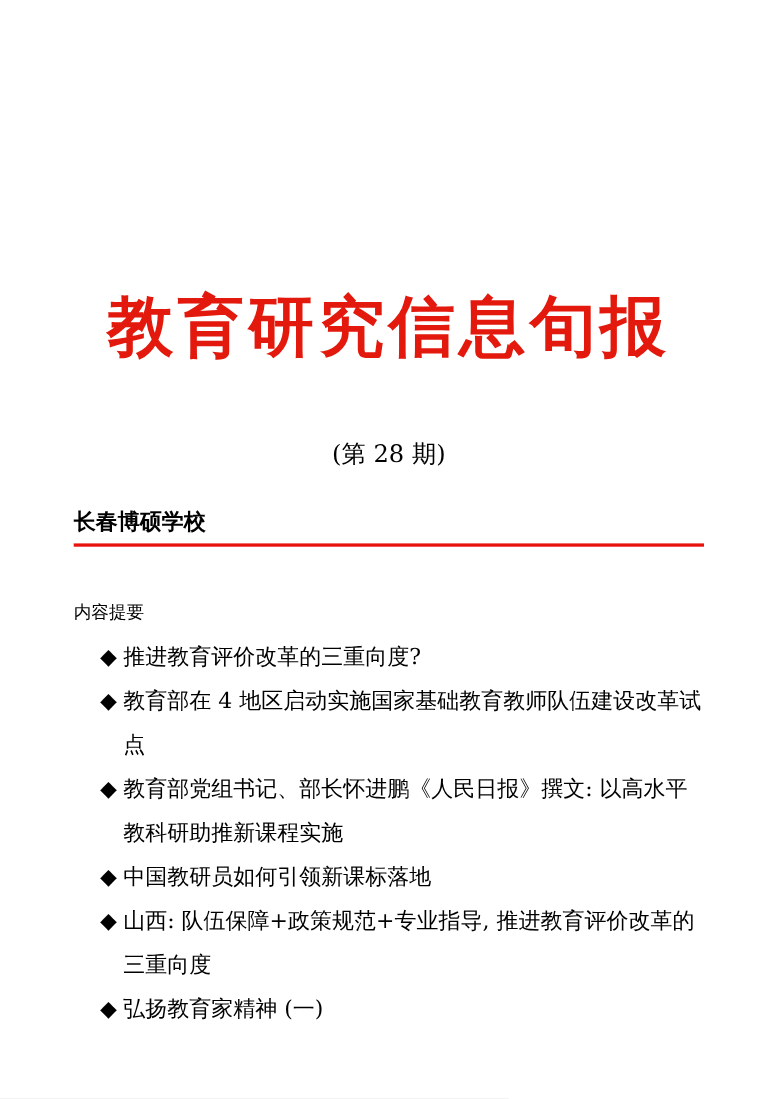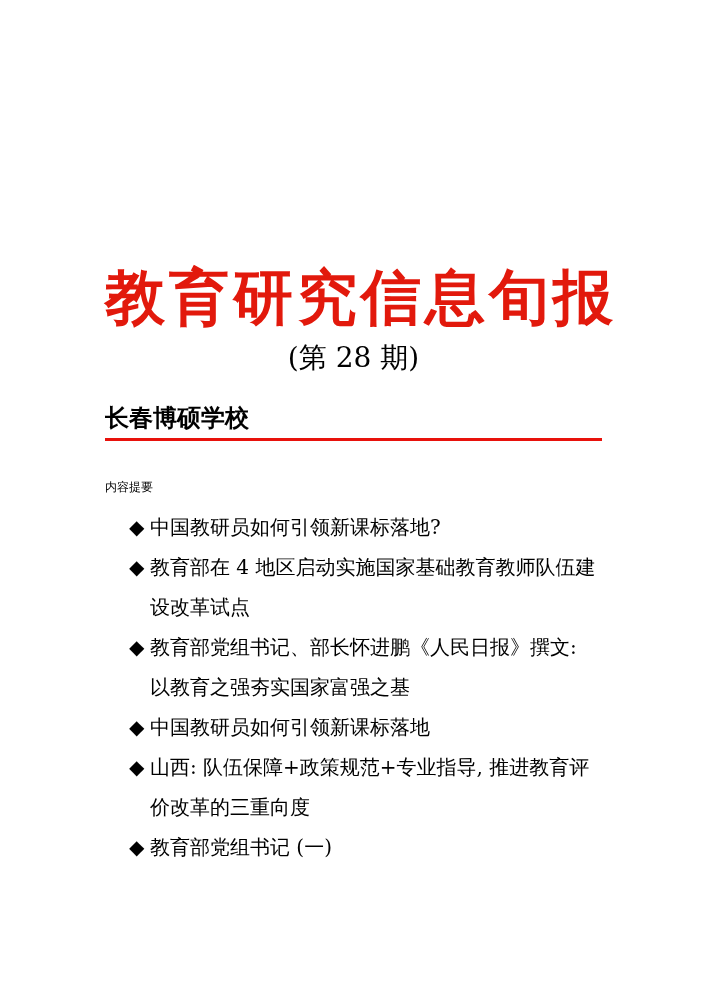--- a/index.html
+++ b/index.html
@@ -12,62 +12,63 @@
     width: 707px;
     height: 999px;
     margin: 0 auto;
     background: #ffffff;
     box-sizing: border-box;
     font-family: "DejaVu Serif", "Liberation Serif", serif;
     color: #000000;
     overflow: hidden;
   }
   .content {
-    padding: 0 105px;
+    padding: 0 67px;
   }
   .masthead {
     margin: 0;
     padding-top: 252px;
     text-align: center;
     font-size: 60px;
     line-height: 90px;
     font-weight: bold;
     letter-spacing: 4px;
     color: var(--accent, #e2190c);
     white-space: nowrap;
   }
   .issue {
+    margin-top: 56px;
     text-align: center;
-    font-size: 28px;
+    font-size: 22px;
     line-height: 32px;
     white-space: pre;
   }
   .meta-row {
     margin-top: 30px;
     display: flex;
     justify-content: space-between;
     align-items: baseline;
-    font-size: 24px;
+    font-size: 20px;
     line-height: 28px;
   }
   .org {
     font-weight: bold;
     white-space: pre;
   }
   .date {
     white-space: pre;
   }
   .rule {
     margin: 6px 0 0 0;
     border: none;
     border-top: 3px solid var(--rule, #e8120c);
   }
   .section-heading {
-    margin-top: 26px;
-    font-size: 12px;
+    margin-top: 40px;
+    font-size: 16px;
     line-height: 40px;
   }
   .toc {
     list-style: none;
     margin: 0;
     padding: 0 0 0 24px;
   }
   .toc-item {
     display: flex;
     align-items: flex-start;
@@ -97,38 +98,38 @@
       <span class="org">长春博硕学校</span>
     </div>
 
     <hr class="rule">
 
     <div class="section-heading">内容提要</div>
 
     <ul class="toc">
       <li class="toc-item">
         <span class="bullet">◆</span>
-        <span class="item-text">中国教研员如何引领新课标落地?</span>
+        <span class="item-text">推进教育评价改革的三重向度?</span>
       </li>
       <li class="toc-item">
         <span class="bullet">◆</span>
         <span class="item-text">教育部在 4 地区启动实施国家基础教育教师队伍建设改革试点</span>
       </li>
       <li class="toc-item">
         <span class="bullet">◆</span>
-        <span class="item-text">教育部党组书记、部长怀进鹏《人民日报》撰文: 以教育之强夯实国家富强之基</span>
+        <span class="item-text">教育部党组书记、部长怀进鹏《人民日报》撰文: 以高水平教科研助推新课程实施</span>
       </li>
       <li class="toc-item">
         <span class="bullet">◆</span>
         <span class="item-text">中国教研员如何引领新课标落地</span>
       </li>
       <li class="toc-item">
         <span class="bullet">◆</span>
         <span class="item-text">山西: 队伍保障+政策规范+专业指导, 推进教育评价改革的三重向度</span>
       </li>
       <li class="toc-item">
         <span class="bullet">◆</span>
-        <span class="item-text">教育部党组书记 (一)</span>
+        <span class="item-text">弘扬教育家精神 (一)</span>
       </li>
     </ul>
 
   </div>
 </div>
 
 </body></html>

